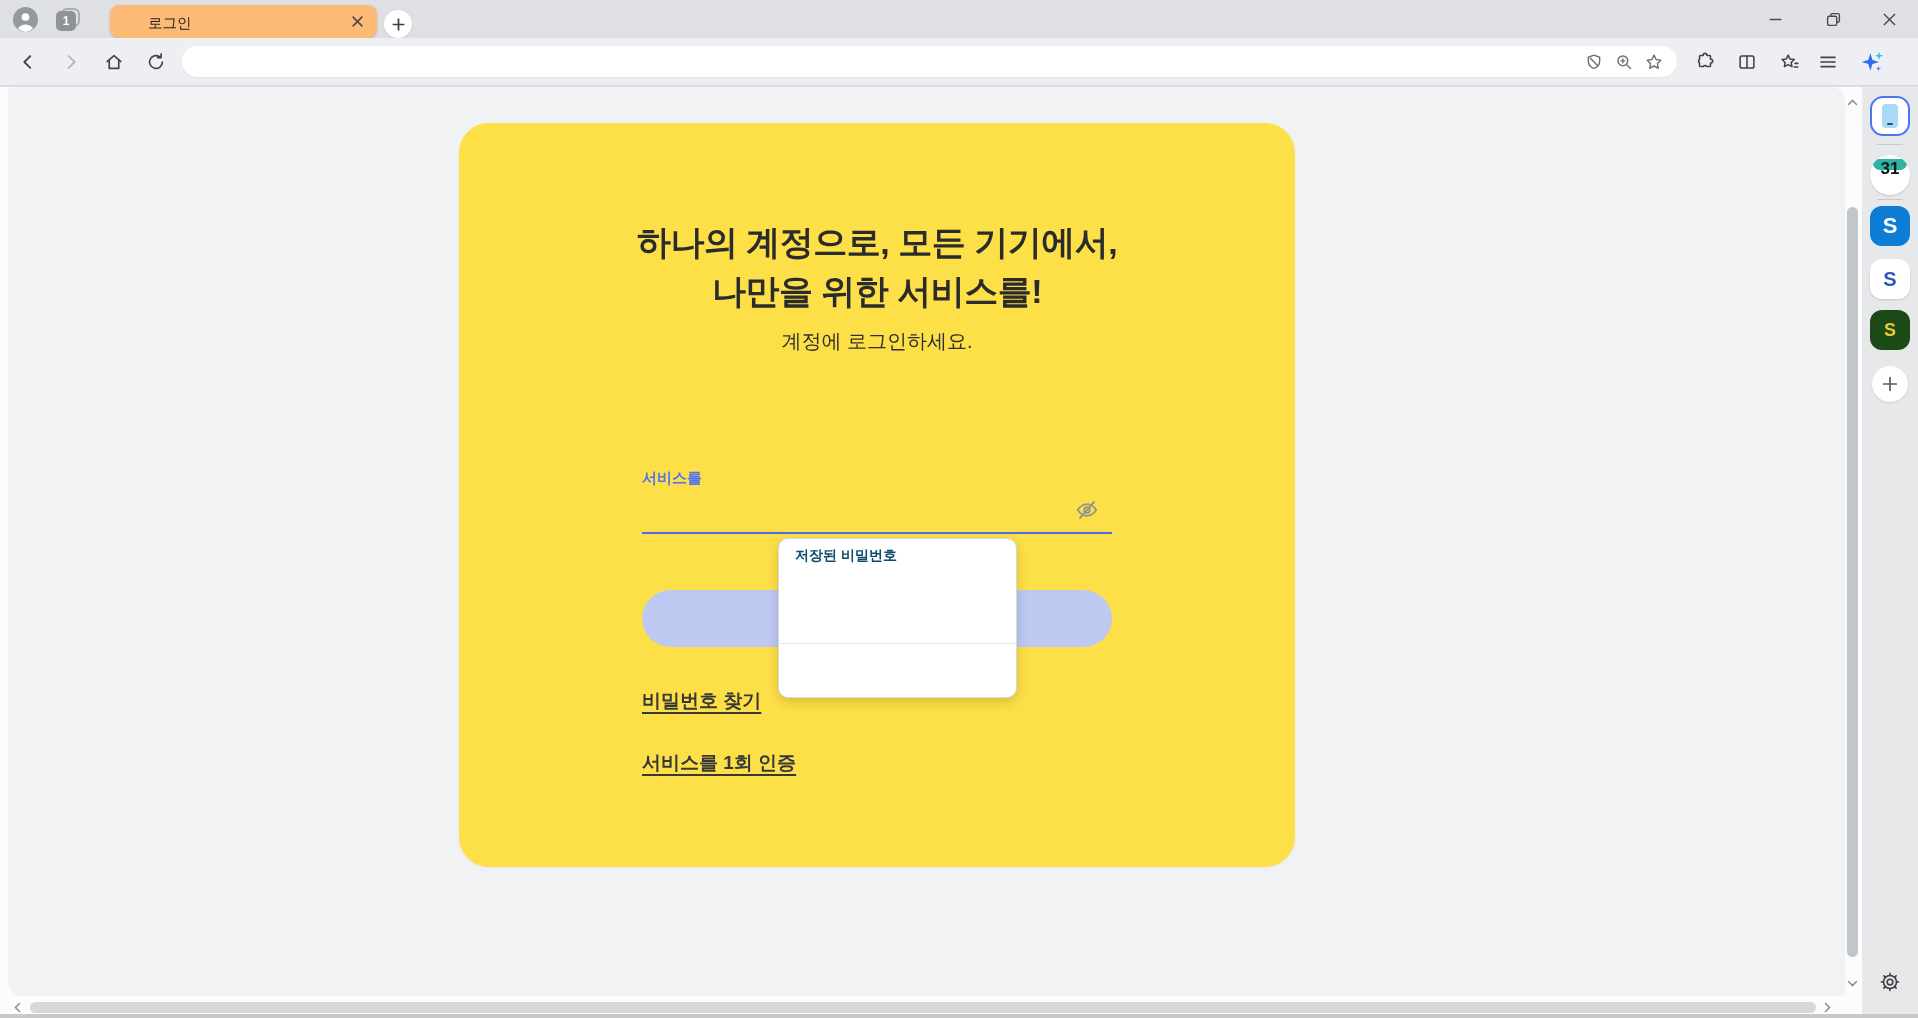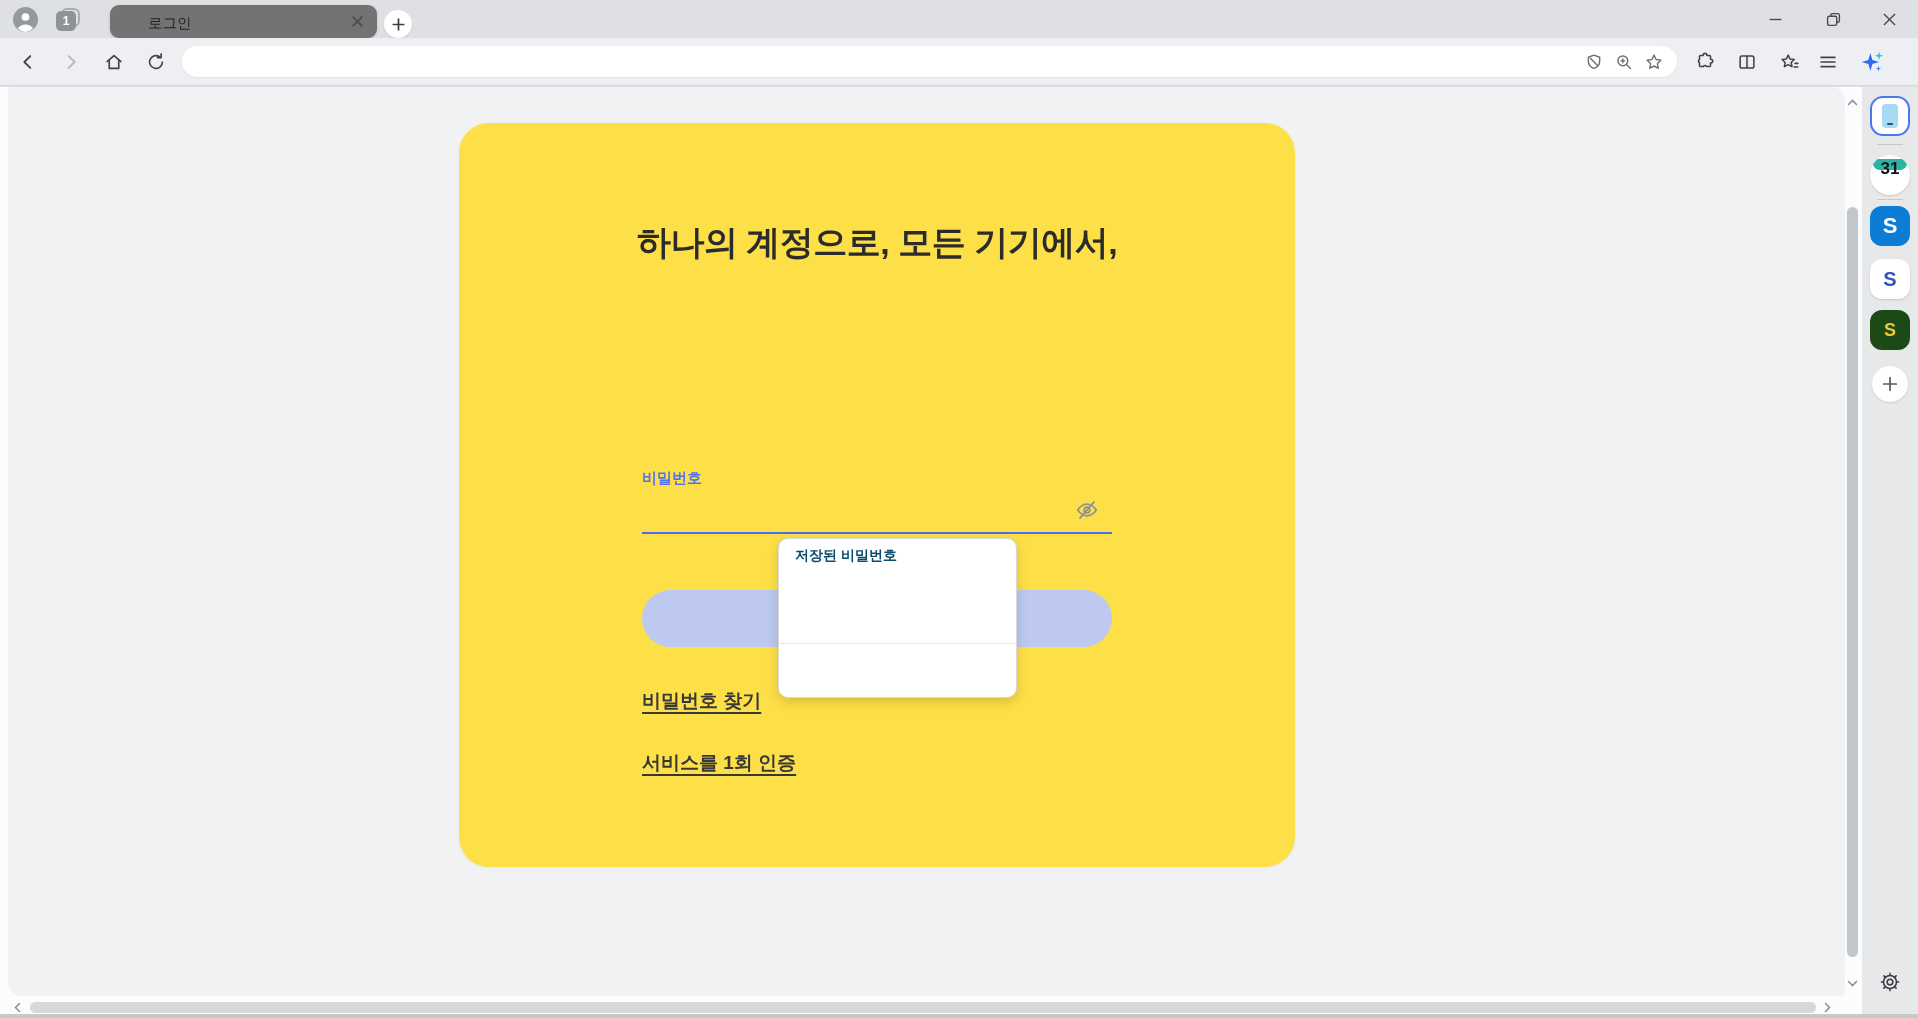--- a/index.html
+++ b/index.html
@@ -7,21 +7,21 @@
   body { font-family:"Liberation Sans","DejaVu Sans",sans-serif; background:#dee0e3; position:relative; }
   svg { display:block; }
 
   
   .titlebar { position:absolute; left:0; top:0; width:1918px; height:38px; background:#dee0e3; }
   .avatar { position:absolute; left:13px; top:7px; width:25px; height:25px; }
   .workspace { position:absolute; left:56px; top:8px; width:24px; height:23px; }
   .ws-back { position:absolute; right:0; top:0; width:19px; height:19px; border:2px solid #a9abae; border-radius:6px; }
   .ws-front { position:absolute; left:0; bottom:0; width:20px; height:20px; background:#8f9296; color:#fff;
               font-size:12px; font-weight:700; border-radius:5px; display:flex; align-items:center; justify-content:center; }
-  .tab { position:absolute; left:110px; top:5px; width:267px; height:33px; background:#737373; border-radius:9px;
+  .tab { position:absolute; left:110px; top:5px; width:267px; height:33px; background:#fdba74; border-radius:9px;
          box-shadow:0 1px 3px rgba(0,0,0,.18); }
   .tab-title { position:absolute; left:38px; top:9px; font-size:14.5px; color:#1f1f1f; white-space:nowrap; }
   .tab-close { position:absolute; right:9px; top:6px; width:21px; height:21px; display:flex; align-items:center; justify-content:center; border-radius:5px; }
   .newtab { position:absolute; left:384px; top:10px; width:28px; height:28px; background:#fff; border-radius:50%;
             display:flex; align-items:center; justify-content:center; box-shadow:0 1px 2px rgba(0,0,0,.12); }
   .wc { position:absolute; top:0; width:58px; height:38px; display:flex; align-items:center; justify-content:center; }
   .wc-min { left:1746px; } .wc-max { left:1804px; } .wc-close { left:1860px; }
 
   
   .toolbar { position:absolute; left:0; top:38px; width:1918px; height:48px; background:#edeff2; border-bottom:1px solid #d6d8da; }
@@ -212,23 +212,25 @@
       </svg>
   </span>
 </div>
 
 <div class="content">
 
   <div class="viewport">
     <div class="card">
       <div class="head">
         <div>하나의 계정으로, 모든 기기에서,</div>
+        <div>나만을 위한 서비스를!</div>
       </div>
-
-      <div class="pw-label">비밀번호</div>
+      <div class="subtitle">계정에 로그인하세요.</div>
+
+      <div class="pw-label">서비스를</div>
       <input class="pw-input" type="password" value="" style="">
       <div class="pw-line"></div>
       <span class="eye-btn">
         <svg width="26" height="26" viewBox="0 0 24 24" fill="none" stroke="#8f9194" stroke-width="1.6" stroke-linecap="round">
             <path d="M3.5 12s3.2-5.4 8.5-5.4S20.5 12 20.5 12s-3.2 5.4-8.5 5.4S3.5 12 3.5 12z"></path>
             <circle cx="12" cy="12" r="2.6"></circle>
             <path d="M18.5 4.5l-13 15"></path>
           </svg>
       </span>
 

